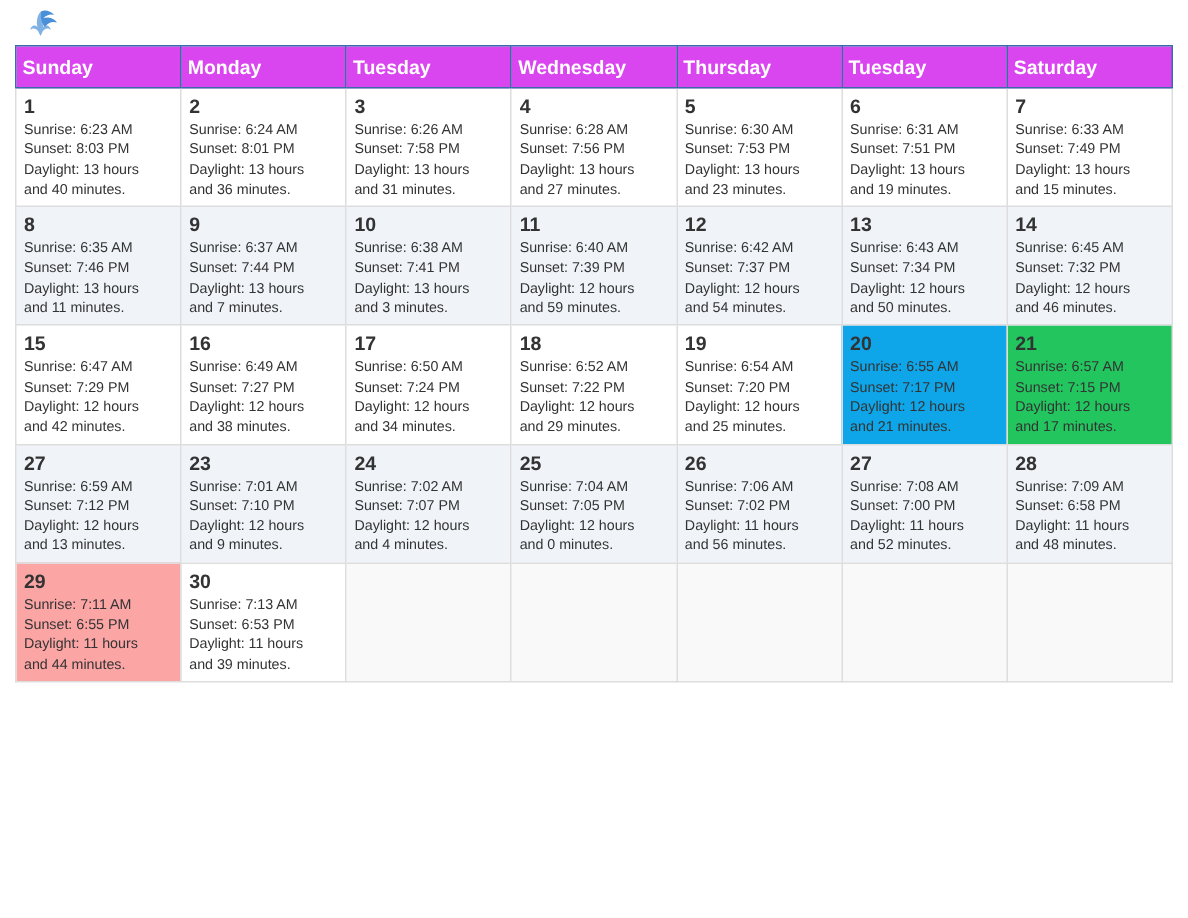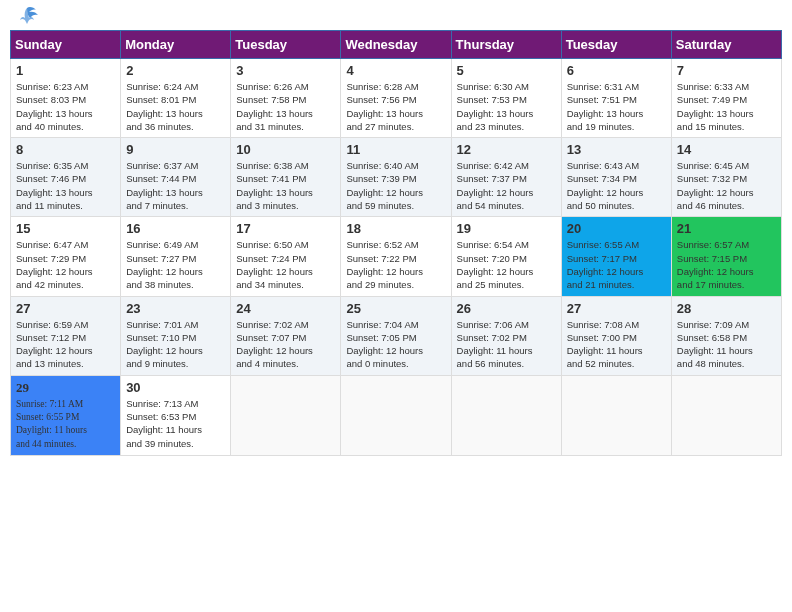--- a/index.html
+++ b/index.html
@@ -29,21 +29,21 @@
     .location {
       font-size: 16px;
       color: #555;
     }
     .calendar {
       width: 100%;
       border-collapse: collapse;
       border: 1px solid #ccc;
     }
     .calendar th {
-      background-color: #701a75;
+      background-color: #d946ef;
       color: #fff;
       padding: 6px 4px;
       font-size: 13px;
       font-weight: bold;
       text-align: left;
       border: 1px solid #3a6aaa;
     }
     .calendar td {
       vertical-align: top;
       padding: 4px 5px;
@@ -245,21 +245,21 @@
         <td style="background: rgb(240, 244, 248);">
           <span class="day-num">27</span>
           <div class="day-info">Sunrise: 7:08 AM<br>Sunset: 7:00 PM<br>Daylight: 11 hours<br>and 52 minutes.</div>
         </td>
         <td style="background: rgb(240, 244, 248);">
           <span class="day-num">28</span>
           <div class="day-info">Sunrise: 7:09 AM<br>Sunset: 6:58 PM<br>Daylight: 11 hours<br>and 48 minutes.</div>
         </td>
       </tr>
       <tr>
-        <td style="background: #3b82f6; font-family: Liberation Serif, serif;">
+        <td style="background: #fca5a5;">
           <span class="day-num">29</span>
           <div class="day-info">Sunrise: 7:11 AM<br>Sunset: 6:55 PM<br>Daylight: 11 hours<br>and 44 minutes.</div>
         </td>
         <td style="background: rgb(255, 255, 255); margin-top: 10px;">
           <span class="day-num">30</span>
           <div class="day-info">Sunrise: 7:13 AM<br>Sunset: 6:53 PM<br>Daylight: 11 hours<br>and 39 minutes.</div>
         </td>
         <td class="empty-cell"></td>
         <td class="empty-cell"></td>
         <td class="empty-cell"></td>

